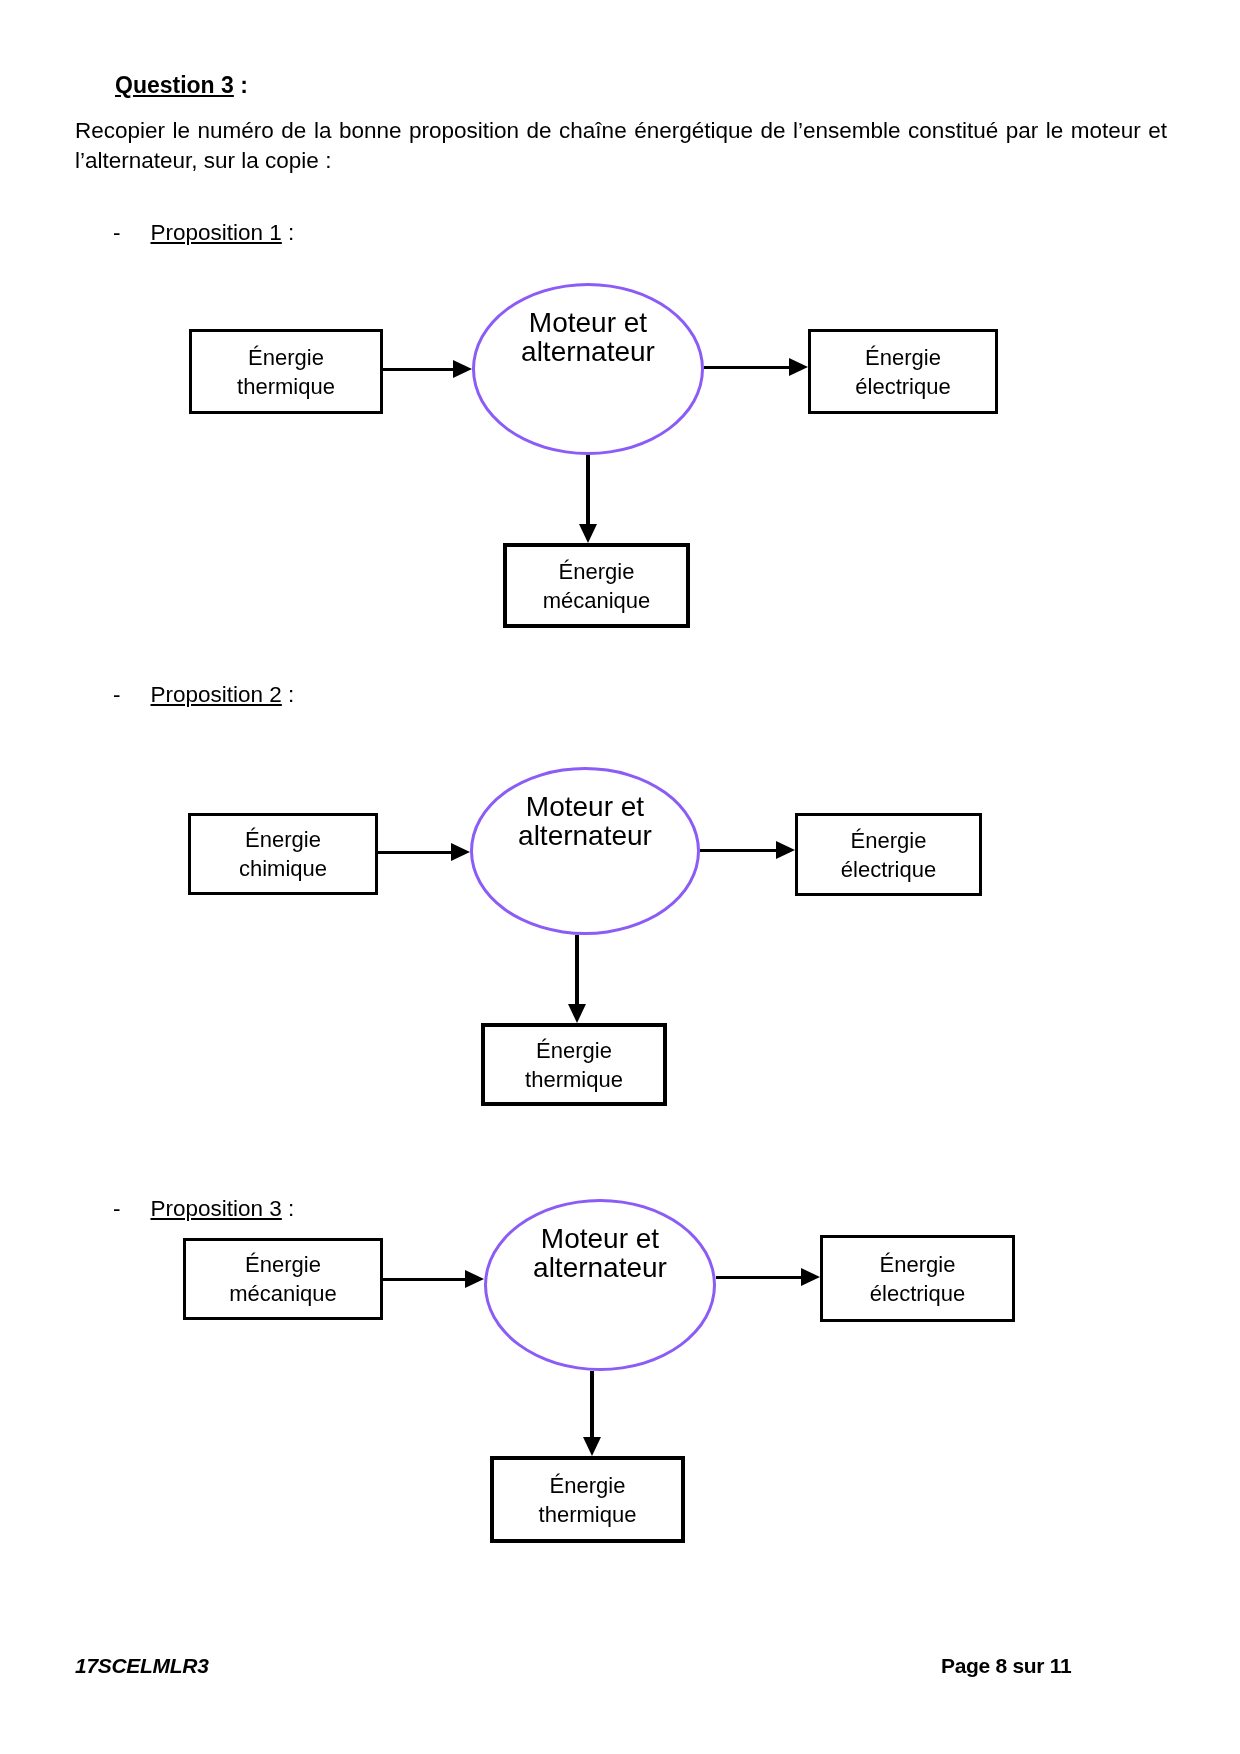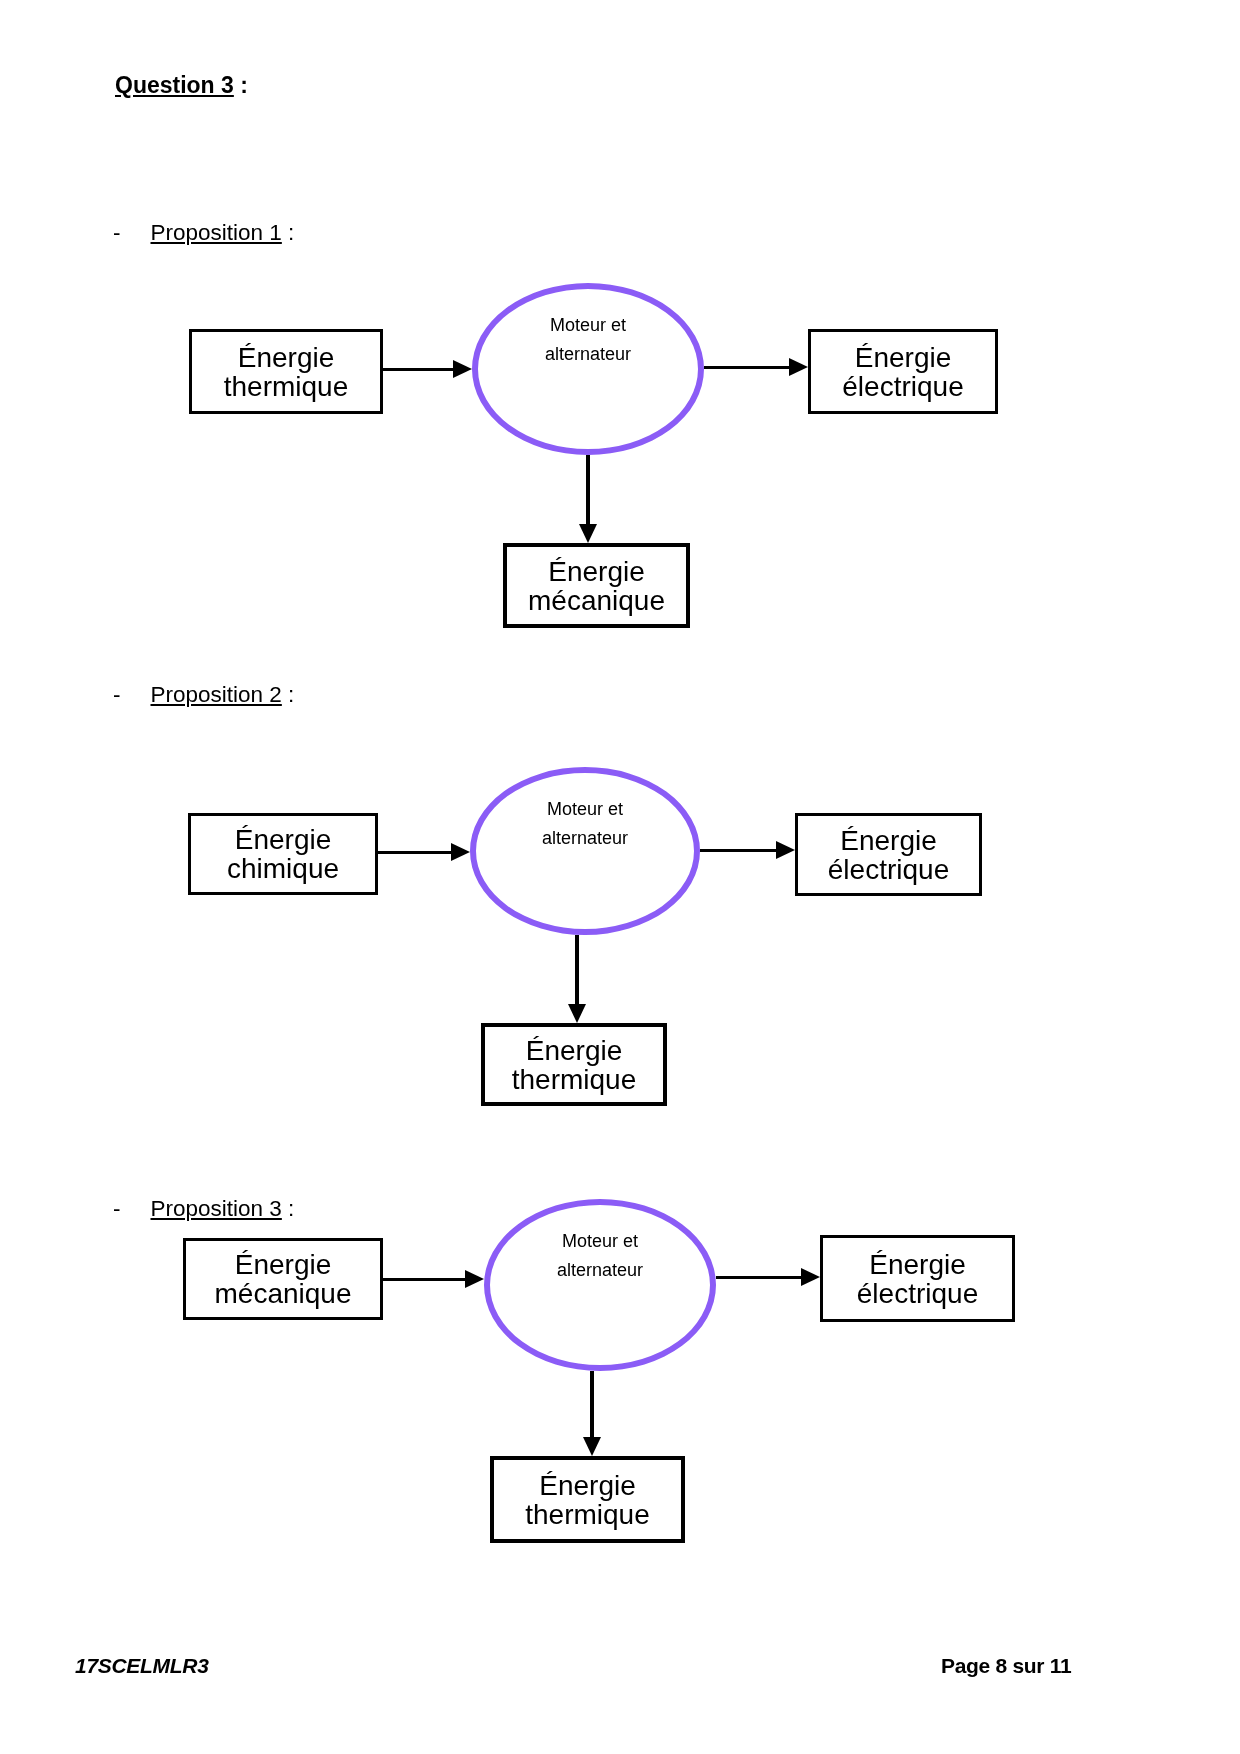--- a/index.html
+++ b/index.html
@@ -42,33 +42,33 @@
 
   
   .ebox {
     position: absolute;
     border: 3px solid #000;
     display: flex;
     flex-direction: column;
     align-items: center;
     justify-content: center;
     text-align: center;
-    font-size: 28px;
+    font-size: 22px;
     line-height: 29px;
     background: #fff;
   }
   .ebox.thick { border-width: 4px; }
 
   .ellipse {
     position: absolute;
-    border: 6px solid #8b5cf6;
+    border: 3px solid #8b5cf6;
     border-radius: 50%;
     background: #fff;
     text-align: center;
-    font-size: 18px;
+    font-size: 28px;
     line-height: 29px;
   }
   .ellipse .etext { margin-top: 22px; }
 
   
   .harrow { position: absolute; height: 18px; }
   .harrow::before {
     content: ""; position: absolute;
     left: 0; right: 15px; top: 50%;
     height: 3px; margin-top: -1.5px;
@@ -111,20 +111,21 @@
   .footer-left { left: 75px; font-style: italic; }
   .footer-right { left: 941px; }
 </style>
 </head>
 <body>
 
 <div class="page">
 
   <h1 class="title"><span class="u">Question 3</span><span> :</span></h1>
 
+  <p class="question">Recopier le numéro de la bonne proposition de chaîne énergétique de l’ensemble constitué par le moteur et l’alternateur, sur la copie :</p>
 
   <div class="prop-heading" style="left:113px; top:220px;">
     <span>-</span><span class="plabel">Proposition 1</span><span> :</span>
   </div>
 
   <div>
     <div class="ebox" style="left:189px; top:329px; width:194px; height:85px;">
       <div>Énergie</div>
       <div>thermique</div>
     </div>

